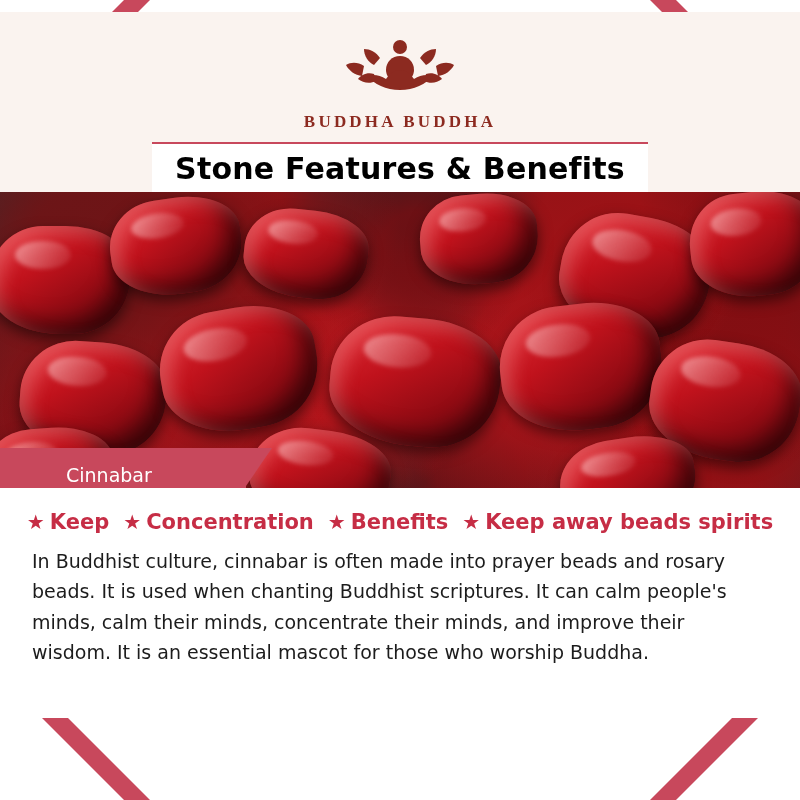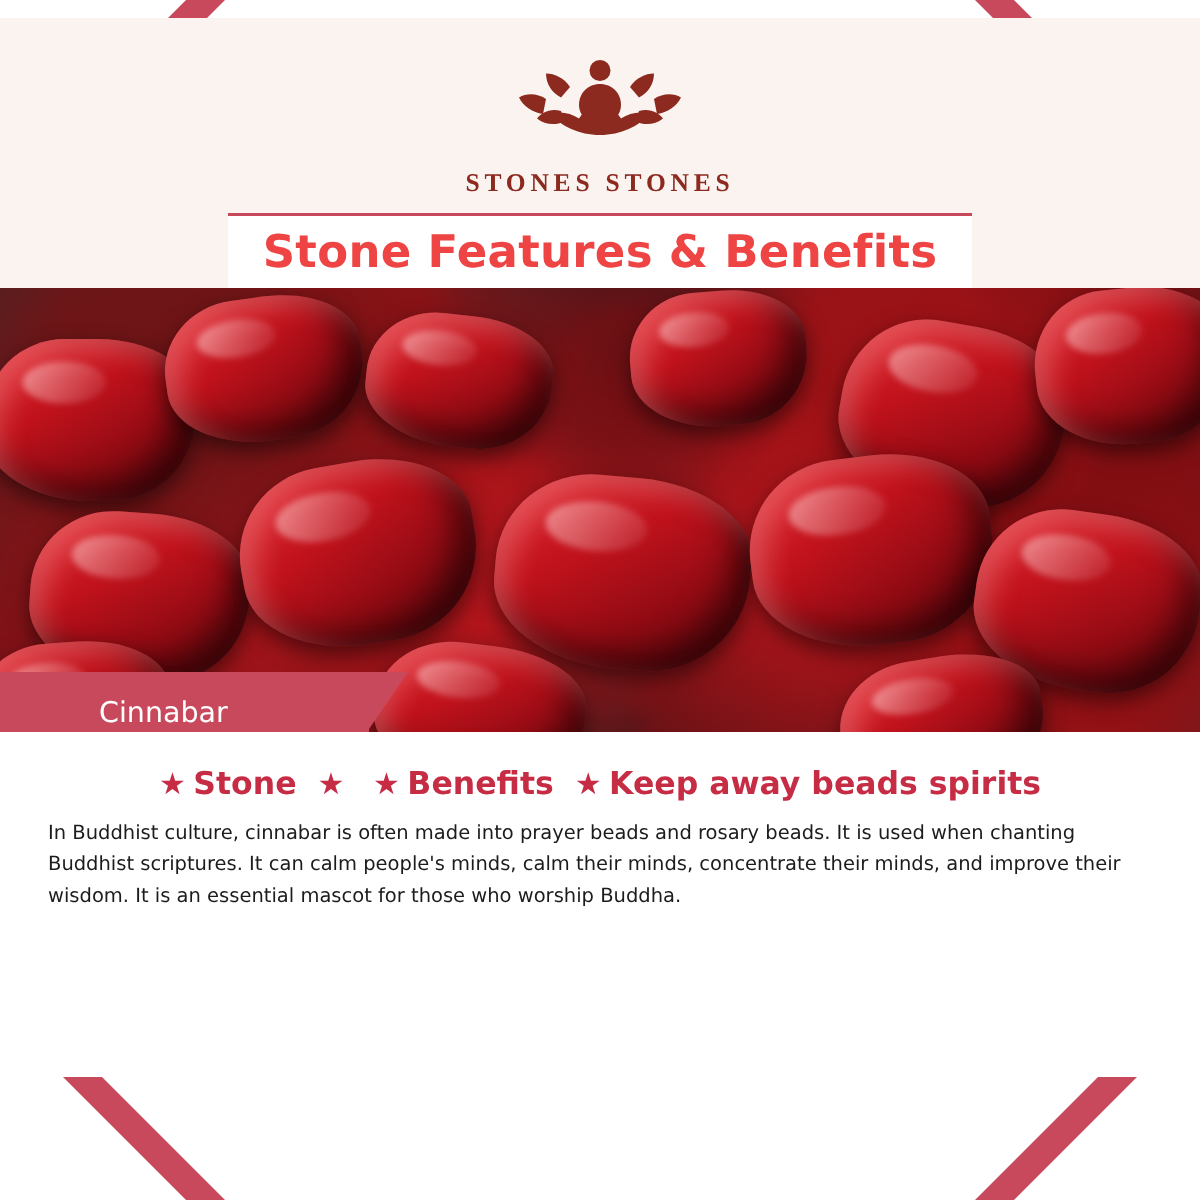--- a/index.html
+++ b/index.html
@@ -123,21 +123,21 @@
     border-top: 2px solid #c8485c;
     box-sizing: border-box;
     z-index: 9;
     display: flex;
     align-items: center;
     justify-content: center;
   }
   .title-band .title-text {
     font-size: 30px;
     font-weight: bold;
-    color: #ef4444;
+    color: #000000;
     letter-spacing: 0.2px;
     font-family: "DejaVu Sans", sans-serif;
   }
 
   
   .hero {
     position: absolute;
     left: 0;
     top: 192px;
     width: 800px;
@@ -239,21 +239,21 @@
     font-weight: bold;
     font-family: "DejaVu Sans", sans-serif;
     white-space: nowrap;
   }
   .benefit .star {
     font-size: 20px;
     margin-right: 5px;
     color: #c62d45;
   }
   .desc {
-    font-size: 13px;
+    font-size: 19px;
     line-height: 1.6;
     color: #1c1c1c;
     font-family: "DejaVu Sans", sans-serif;
     text-align: left;
   }
   .bottom-fill {
     position: absolute;
     left: 0;
     top: 718px;
     width: 800px;
@@ -283,21 +283,21 @@
           <path d="M40 44c-7-2-13 1-16 5 5 4 12 5 18 2z"></path>
           <path d="M92 44c7-2 13 1 16 5-5 4-12 5-18 2z"></path>
           <path d="M66 60c-14 0-26-6-33-14 6-2 13-1 19 3 4-6 9-9 14-9s10 3 14 9c6-4 13-5 19-3-7 8-19 14-33 14z"></path>
           <path d="M30 36c-6-4-13-4-18-1 3 6 9 10 16 11z"></path>
           <path d="M102 36c6-4 13-4 18-1-3 6-9 10-16 11z"></path>
           <path d="M46 28c-4-6-10-9-16-9 0 7 4 13 10 16z"></path>
           <path d="M86 28c4-6 10-9 16-9 0 7-4 13-10 16z"></path>
         </g>
       </svg>
     </div>
-    <div class="brand">STONES STONES</div>
+    <div class="brand">BUDDHA BUDDHA</div>
   </div>
 
   <div class="corner-mask mask-tl"></div>
   <div class="corner-mask mask-tr"></div>
   <div class="corner-mask mask-bl"></div>
   <div class="corner-mask mask-br"></div>
 
   <div class="title-band">
     <span class="title-text">Stone Features &amp; Benefits</span>
   </div>
@@ -321,24 +321,25 @@
   </div>
 
   <div class="tag">
     <span class="tag-text">Cinnabar</span>
   </div>
 
   <div class="content">
     <div class="benefits">
       <span class="benefit">
         <span class="star">★</span>
-        <span>Stone</span>
+        <span>Keep</span>
       </span>
       <span class="benefit">
         <span class="star">★</span>
+        <span>Concentration</span>
       </span>
       <span class="benefit">
         <span class="star">★</span>
         <span>Benefits</span>
       </span>
       <span class="benefit">
         <span class="star">★</span>
         <span>Keep away beads spirits</span>
       </span>
     </div>

